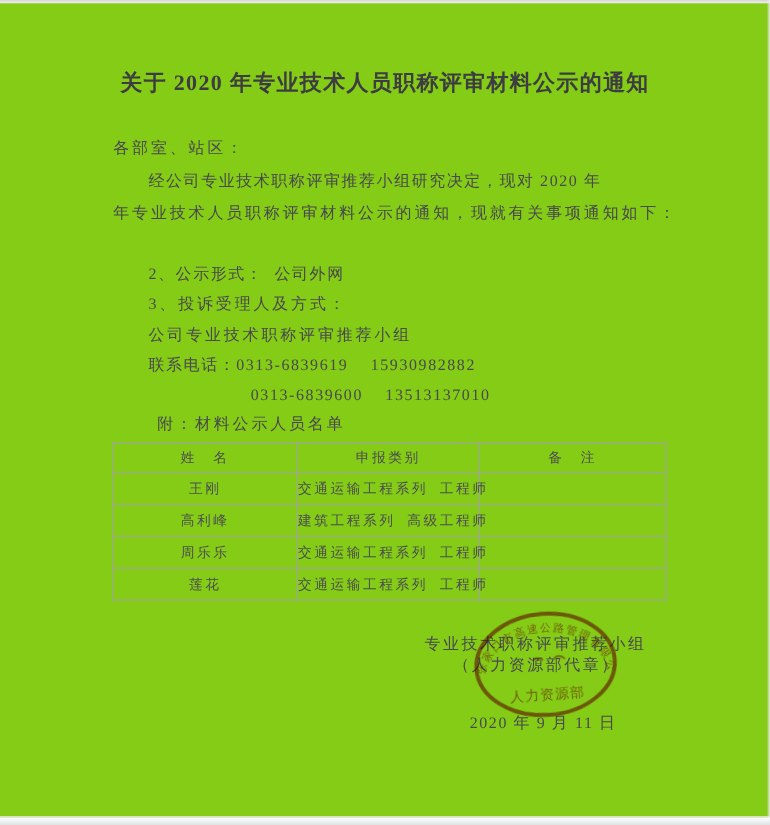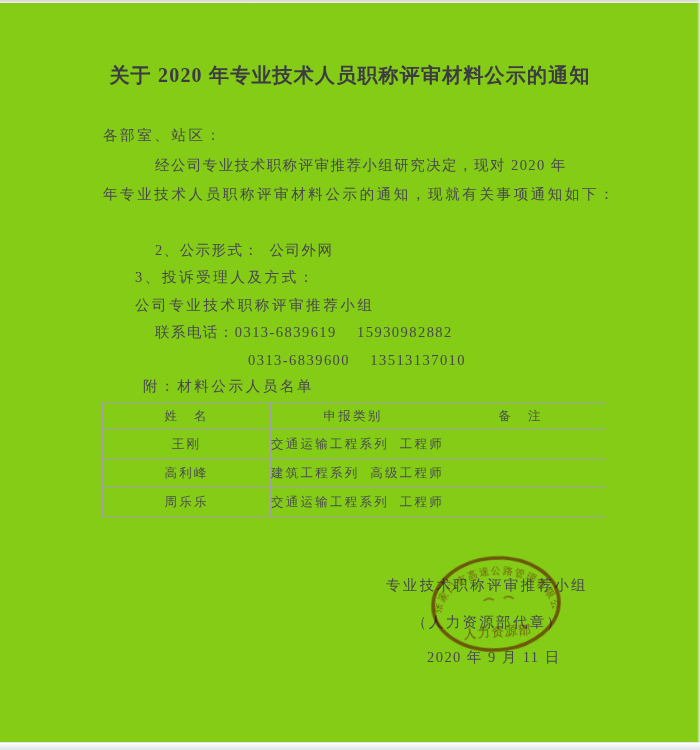--- a/index.html
+++ b/index.html
@@ -39,21 +39,21 @@
     white-space: pre;
   }
   .line {
     position: absolute;
     font-size: 14.5px;
     line-height: 1.15;
     letter-spacing: 0.18em;
     white-space: pre;
     color: #48484e;
   }
-  .line.num { letter-spacing: 0.1em; margin-left: 20px; }
+  .line.num { letter-spacing: 0.1em; }
   .doc-table {
     position: absolute;
     left: 102px; top: 402px;
     width: 503px;
     border-collapse: collapse;
     table-layout: fixed;
     font-size: 12.5px;
     color: #4c4c52;
   }
   .doc-table th, .doc-table td {
@@ -133,25 +133,30 @@
       <tr>
         <td>高利峰</td>
         <td>建筑工程系列  高级工程师</td>
         <td></td>
       </tr>
       <tr>
         <td>周乐乐</td>
         <td>交通运输工程系列  工程师</td>
         <td></td>
       </tr>
+      <tr>
+        <td>莲花</td>
+        <td>交通运输工程系列  工程师</td>
+        <td></td>
+      </tr>
     </tbody>
   </table>
 
   <div class="sig-line" style="left:386px; top:576px;">专业技术职称评审推荐小组</div>
-  <div class="sig-line" style="left:412px; top:613px;">（人力资源部代章）</div>
+  <div class="sig-line" style="left:412px; top:595px;">（人力资源部代章）</div>
   <div class="sig-line" style="left:427px; top:648px; letter-spacing:0.1em;">2020 年 9 月 11 日</div>
 
   <svg class="stamp" viewBox="0 0 140 104" xmlns="http://www.w3.org/2000/svg">
     <defs>
       <filter id="seal-blur" x="-10%" y="-10%" width="120%" height="120%">
         <feGaussianBlur stdDeviation="0.55"></feGaussianBlur>
       </filter>
       <path id="seal-arc" d="M 13,64 A 57,42 0 1 1 127,64" fill="none"></path>
     </defs>
     <g filter="url(#seal-blur)">

